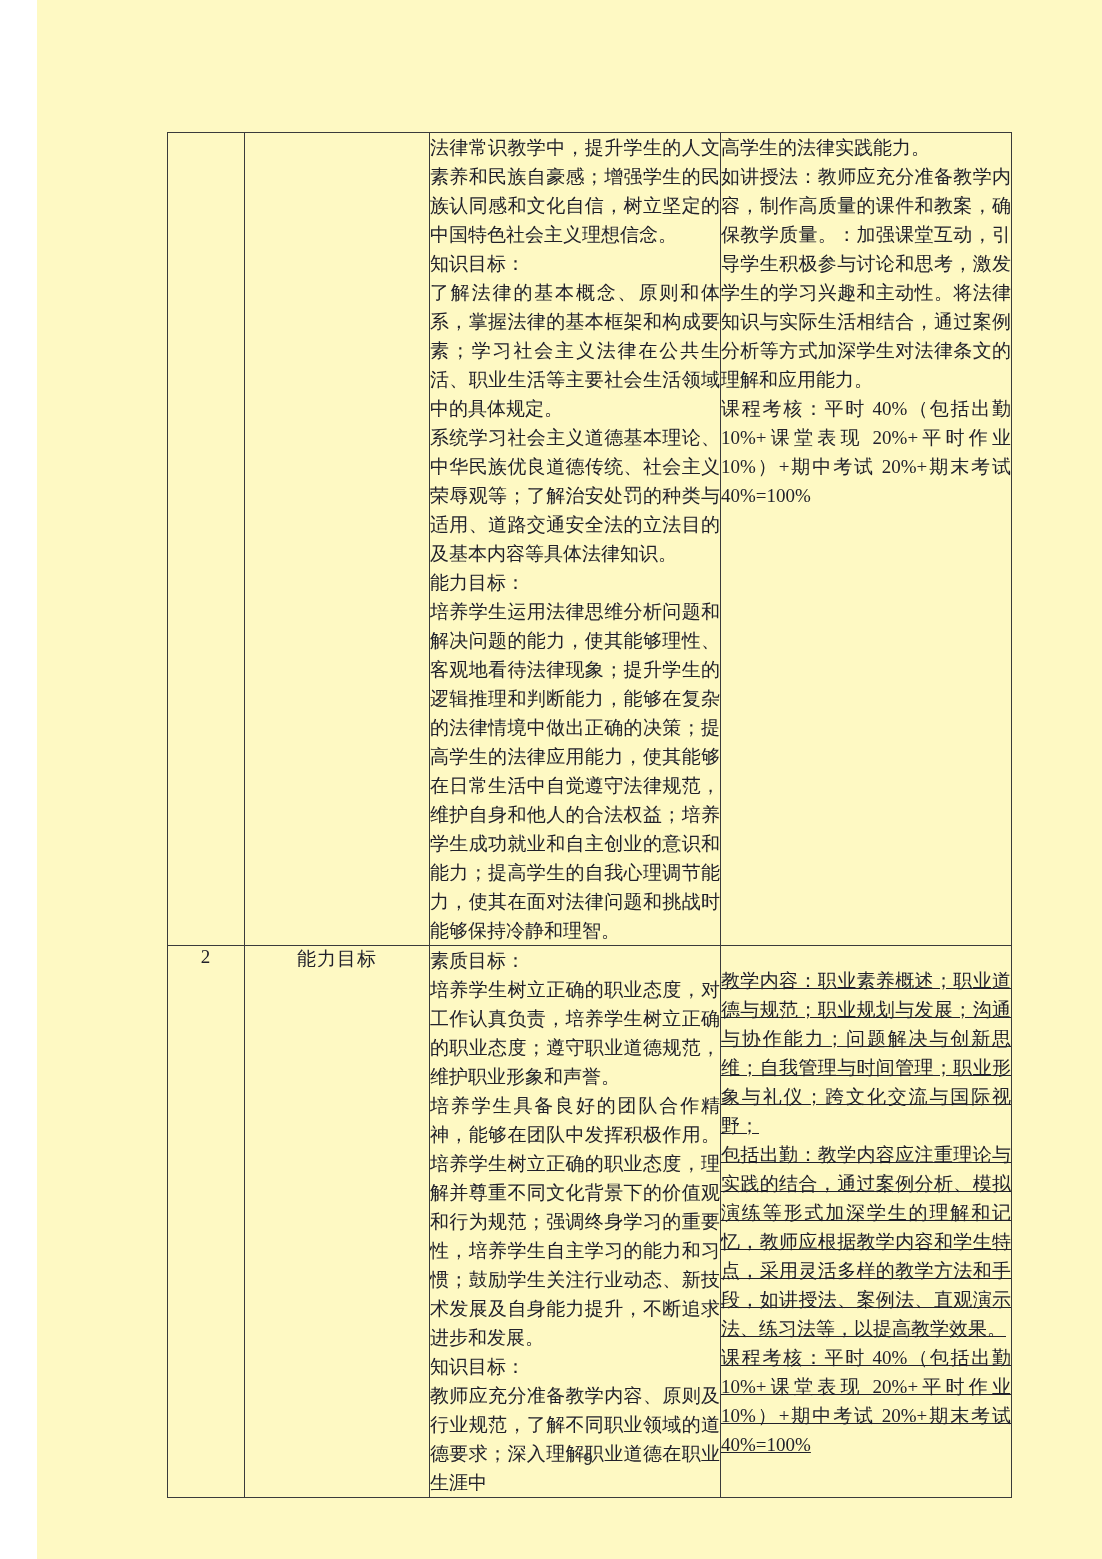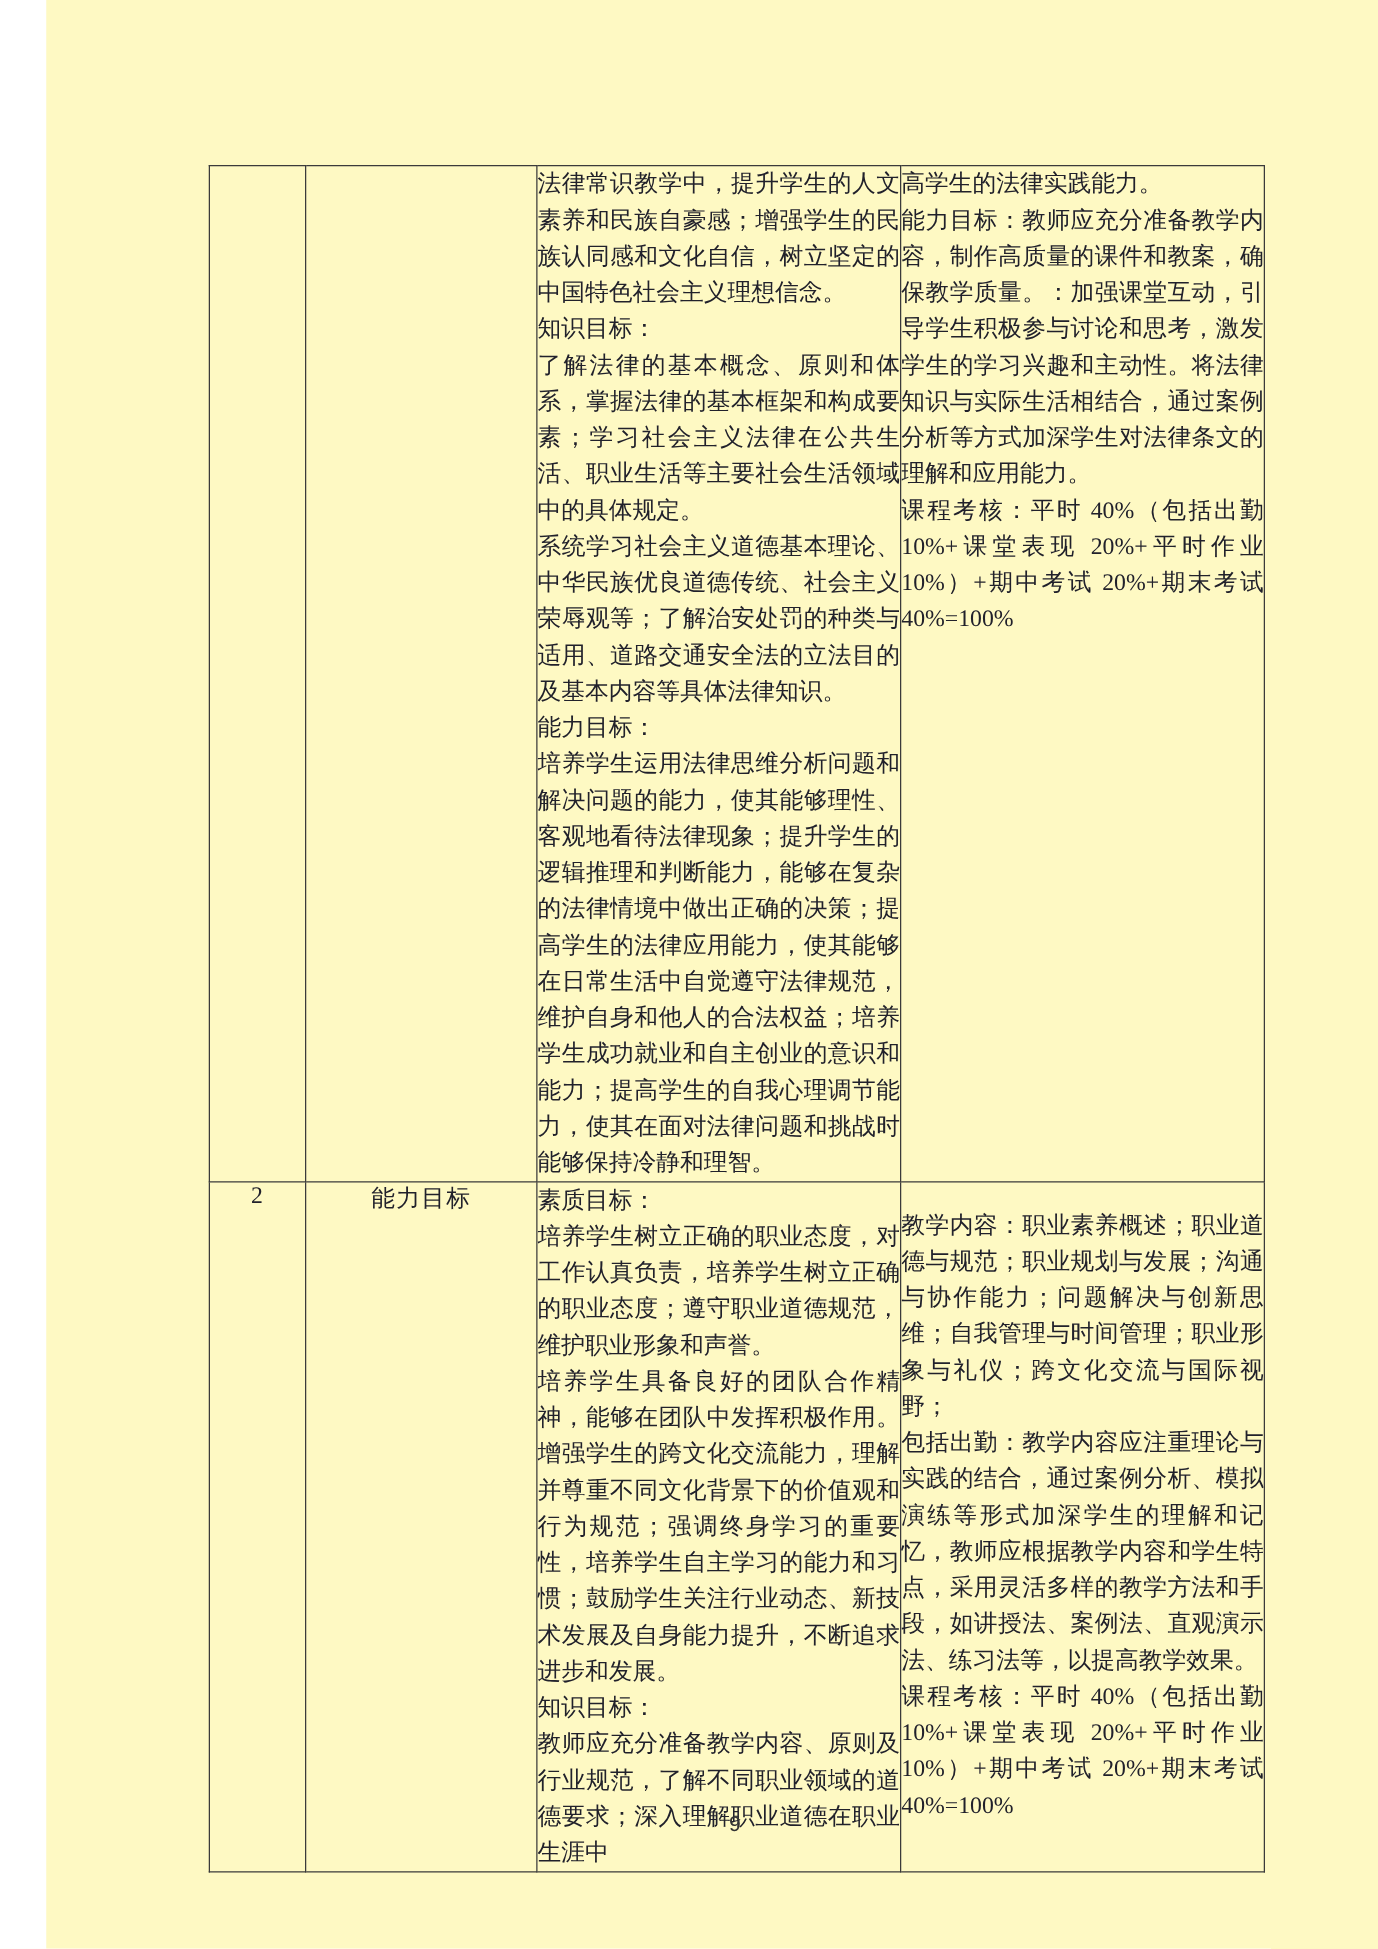--- a/index.html
+++ b/index.html
@@ -30,21 +30,21 @@
   }
   tr.row1 td { height:780px; }
   tr.row2 td { height:493px; }
   .center-cell {
     text-align:center;
     vertical-align:middle;
     font-size:19px;
     letter-spacing:1px;
   }
   .text-cell { padding:6px 7px 0 9px; }
-  .text-cell.low { padding-top:20px; }
+  .text-cell.low { padding-top:20px;text-decoration:underline; }
   .text-cell p {
     margin:0;
     font-size:19px;
     line-height:29px;
     text-align:justify;
     text-justify:inter-ideograph;
   }
   .text-cell p.h { font-weight:normal; }
   .page-number {
     position:absolute;
@@ -75,31 +75,31 @@
         <td class="text-cell">
           <p>法律常识教学中，提升学生的人文素养和民族自豪感；增强学生的民族认同感和文化自信，树立坚定的中国特色社会主义理想信念。</p>
           <p class="h">知识目标：</p>
           <p>了解法律的基本概念、原则和体系，掌握法律的基本框架和构成要素；学习社会主义法律在公共生活、职业生活等主要社会生活领域中的具体规定。</p>
           <p>系统学习社会主义道德基本理论、中华民族优良道德传统、社会主义荣辱观等；了解治安处罚的种类与适用、道路交通安全法的立法目的及基本内容等具体法律知识。</p>
           <p class="h">能力目标：</p>
           <p>培养学生运用法律思维分析问题和解决问题的能力，使其能够理性、客观地看待法律现象；提升学生的逻辑推理和判断能力，能够在复杂的法律情境中做出正确的决策；提高学生的法律应用能力，使其能够在日常生活中自觉遵守法律规范，维护自身和他人的合法权益；培养学生成功就业和自主创业的意识和能力；提高学生的自我心理调节能力，使其在面对法律问题和挑战时能够保持冷静和理智。</p>
         </td>
         <td class="text-cell">
           <p>高学生的法律实践能力。</p>
-          <p>能力目标：教师应充分准备教学内容，制作高质量的课件和教案，确保教学质量。：加强课堂互动，引导学生积极参与讨论和思考，激发学生的学习兴趣和主动性。将法律知识与实际生活相结合，通过案例分析等方式加深学生对法律条文的理解和应用能力。</p>
+          <p>如讲授法：教师应充分准备教学内容，制作高质量的课件和教案，确保教学质量。：加强课堂互动，引导学生积极参与讨论和思考，激发学生的学习兴趣和主动性。将法律知识与实际生活相结合，通过案例分析等方式加深学生对法律条文的理解和应用能力。</p>
           <p>课程考核：平时 40%（包括出勤 10%+课堂表现 20%+平时作业 10%）+期中考试 20%+期末考试 40%=100%</p>
         </td>
       </tr>
       <tr class="row2">
         <td class="center-cell">2</td>
         <td class="center-cell">能力目标</td>
         <td class="text-cell">
           <p class="h">素质目标：</p>
           <p>培养学生树立正确的职业态度，对工作认真负责，培养学生树立正确的职业态度；遵守职业道德规范，维护职业形象和声誉。</p>
-          <p>培养学生具备良好的团队合作精神，能够在团队中发挥积极作用。增强学生的跨文化交流能力，理解并尊重不同文化背景下的价值观和行为规范；强调终身学习的重要性，培养学生自主学习的能力和习惯；鼓励学生关注行业动态、新技术发展及自身能力提升，不断追求进步和发展。</p>
+          <p>培养学生具备良好的团队合作精神，能够在团队中发挥积极作用。培养学生树立正确的职业态度，理解并尊重不同文化背景下的价值观和行为规范；强调终身学习的重要性，培养学生自主学习的能力和习惯；鼓励学生关注行业动态、新技术发展及自身能力提升，不断追求进步和发展。</p>
           <p class="h">知识目标：</p>
           <p>教师应充分准备教学内容、原则及行业规范，了解不同职业领域的道德要求；深入理解职业道德在职业生涯中</p>
         </td>
         <td class="text-cell low">
           <p>教学内容：职业素养概述；职业道德与规范；职业规划与发展；沟通与协作能力；问题解决与创新思维；自我管理与时间管理；职业形象与礼仪；跨文化交流与国际视野；</p>
           <p>包括出勤：教学内容应注重理论与实践的结合，通过案例分析、模拟演练等形式加深学生的理解和记忆，教师应根据教学内容和学生特点，采用灵活多样的教学方法和手段，如讲授法、案例法、直观演示法、练习法等，以提高教学效果。</p>
           <p>课程考核：平时 40%（包括出勤 10%+课堂表现 20%+平时作业 10%）+期中考试 20%+期末考试 40%=100%</p>
         </td>
       </tr>
     </tbody>

